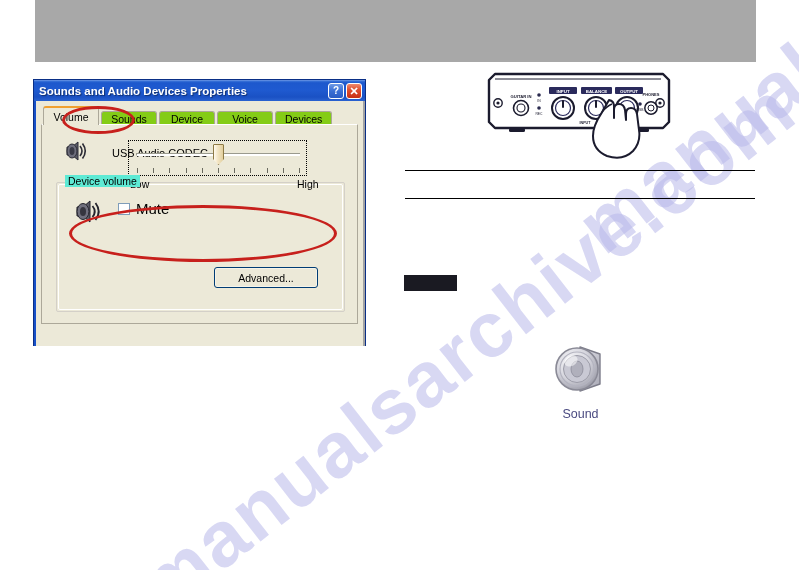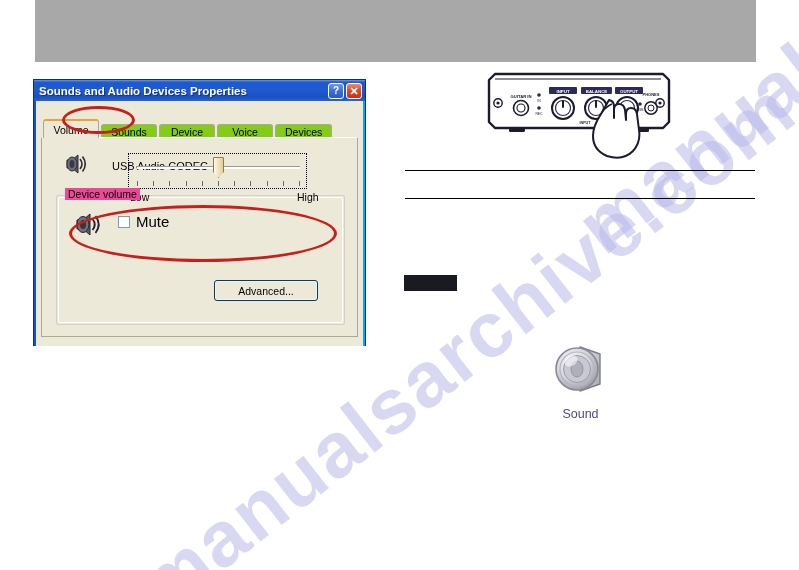--- a/index.html
+++ b/index.html
@@ -93,23 +93,23 @@
   }
   .tb-close {
     background: linear-gradient(to bottom, #f08a6e 0%, #e05030 40%, #c72f12 100%);
     font-size: 11px;
   }
 
   #dialog-body {
     position: relative;
     background: #ece9d8;
     height: 245px;
-    padding: 16px 3px 0 3px;
+    padding: 3px 3px 0 3px;
     border-left: 2px solid #1850c8;
-    border-right: 2px solid #0ea5e9;
+    border-right: 2px solid #a3a3a3;
   }
 
   
   #tabstrip {
     position: relative;
     height: 19px;
     display: flex;
     align-items: flex-end;
     padding-left: 4px;
     margin-top: 2px;
@@ -359,21 +359,21 @@
               <path d="M16 7 Q20 12 16 17" stroke="#2c2c36" stroke-width="1.6" fill="none"></path>
               <path d="M18.5 4.5 Q24 12 18.5 19.5" stroke="#2c2c36" stroke-width="1.6" fill="none"></path>
             </svg>
           </span>
           <span id="device-label">USB Audio CODEC</span>
         </div>
 
         <div id="groupbox">
           <div id="groupbox-inner"></div>
         </div>
-        <div id="groupbox-title" style="position:absolute;left:23px;top:50px;background:#ec4899;padding:0 3px;font-size:10.5px;z-index:3;">Device volume</div>
+        <div id="groupbox-title" style="position:absolute;left:23px;top:50px;background:#5eead4;padding:0 3px;font-size:10.5px;z-index:3;">Device volume</div>
 
         <div style="position:absolute;left:32px;top:73px;z-index:2;">
           <svg width="30" height="27" viewBox="0 0 30 27">
             <path d="M3 9 L9 9 L16 3 L16 24 L9 18 L3 18 Z" fill="#5a5a66" stroke="#23232c" stroke-width="1"></path>
             <ellipse cx="9" cy="13.5" rx="6" ry="8" fill="#70707e" stroke="#23232c" stroke-width="1"></ellipse>
             <ellipse cx="9" cy="13.5" rx="3" ry="4.5" fill="#35353f"></ellipse>
             <path d="M18.5 8 Q23 13.5 18.5 19" stroke="#23232c" stroke-width="1.8" fill="none"></path>
             <path d="M21.5 5 Q28 13.5 21.5 22" stroke="#23232c" stroke-width="1.8" fill="none"></path>
           </svg>
         </div>

